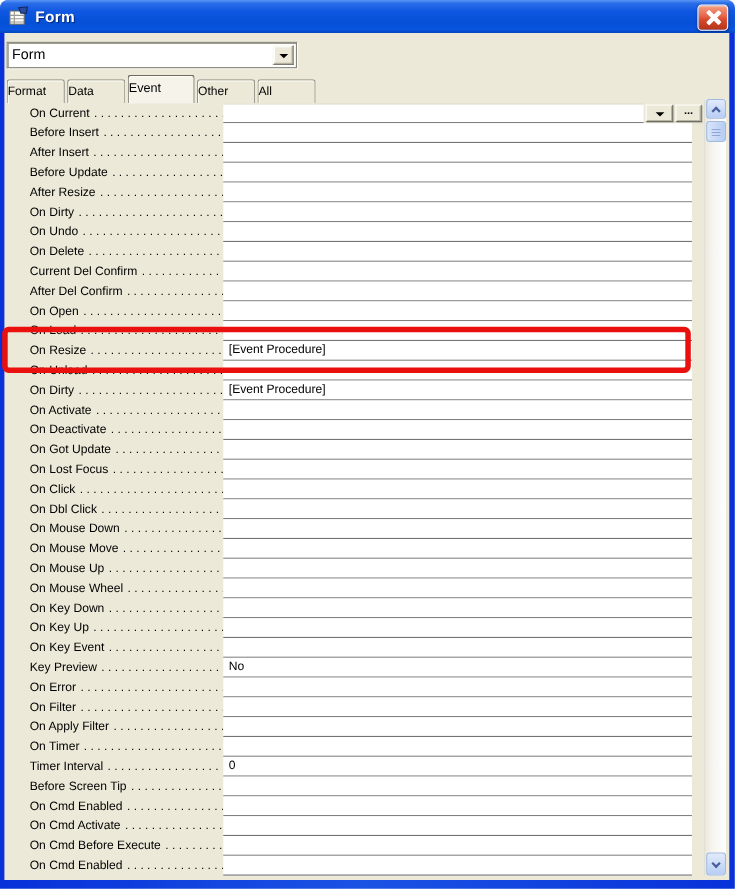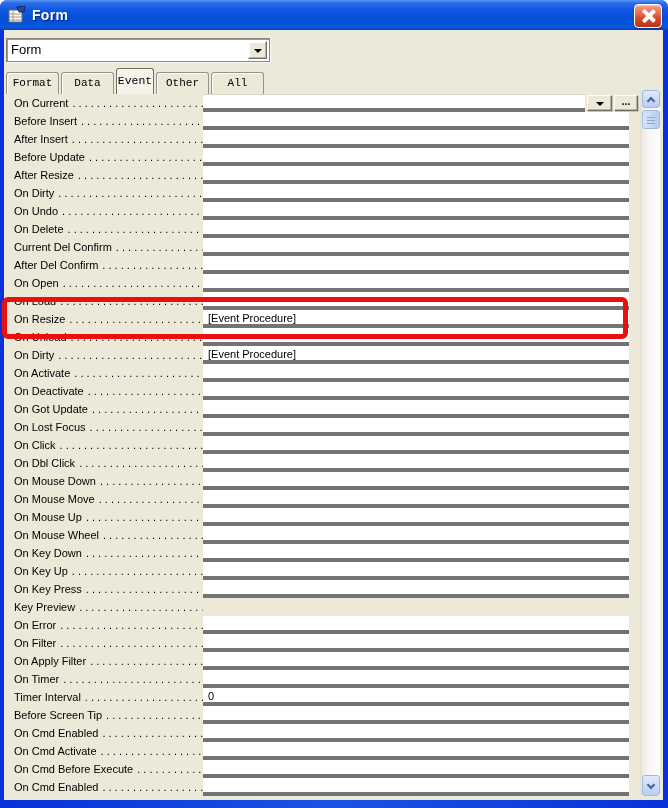--- a/index.html
+++ b/index.html
@@ -61,44 +61,44 @@
     cursor:pointer;
   }
   .arrow-down{
     position:absolute; left:4.5px; top:7px; width:0; height:0;
     border-left:4px solid transparent; border-right:4px solid transparent;
     border-top:4px solid #000;
   }
   
   .tabs{ position:absolute; left:2px; top:38px; height:26px; display:flex; align-items:flex-end; }
   .tab{
-    height:22px; line-height:21px; width:53px; text-align:center;
+    height:22px; line-height:21px; width:53px; 
     font-size:11px; color:#000; background:#ece9d8;
     border:1px solid #96948a; border-bottom:none; border-radius:3px 3px 0 0;
     box-shadow:inset 1px 1px 0 #fdfdf8;
-    margin-right:2px; cursor:pointer; position:relative; z-index:1;font-family:Liberation Mono, monospace;
+    margin-right:2px; cursor:pointer; position:relative; z-index:1;
   }
   .tab.active{
-    height:26px; line-height:24px; width:38px;
+    height:26px; line-height:24px; width:61px;
     background:#f6f4ea; font-size:11.5px;
     border-color:#6e6c60; z-index:3;
   }
   
   .rows{ position:absolute; left:0; top:64px; width:629px; }
   .prow{ position:relative; height:18px; }
   .plabel{
     position:absolute; left:0; top:0; width:199px; height:18px;
-    display:flex; align-items:center; padding-left:10px;
+    display:flex; align-items:center; padding-left:23px;
     font-size:11px; color:#000; cursor:default; overflow:hidden;
   }
   .plabel .ltext{ white-space:nowrap; }
   .plabel .dots{ flex:1; overflow:hidden; white-space:nowrap; margin-left:4px; }
   .pvalue{
     position:absolute; left:199px; top:0; width:426px; height:18px;
-    background:#fff; border-bottom:4px solid #737373;
+    background:#fff; border-bottom:1px solid #737373;
     font-size:11px; line-height:17px; padding-left:5px; white-space:nowrap;
     cursor:text;
   }
   .prow:first-child .pvalue{ border-top:1px solid #d9d5c4; width:382px; }
   .mini-btn{
     position:absolute; top:1px; height:16px; background:#ece9d8;
     border:1px solid; border-color:#fdfcf8 #6f6d61 #6f6d61 #fdfcf8;
     box-shadow:inset -1px -1px 0 #b9b5a4, 1px 1px 0 rgba(0,0,0,.15);
     cursor:pointer; text-align:center;
   }
@@ -365,30 +365,31 @@
         </div>
         <div class="prow">
           <div class="plabel">
             <span class="ltext">On Key Up</span>
             <span class="dots">. . . . . . . . . . . . . . . . . . . . . . . . . . . . . . . . . . . . . . . .</span>
           </div>
           <div class="pvalue"></div>
         </div>
         <div class="prow">
           <div class="plabel">
-            <span class="ltext">On Key Press</span>
+            <span class="ltext">On Key Event</span>
             <span class="dots">. . . . . . . . . . . . . . . . . . . . . . . . . . . . . . . . . . . . . . . .</span>
           </div>
           <div class="pvalue"></div>
         </div>
         <div class="prow">
           <div class="plabel">
             <span class="ltext">Key Preview</span>
             <span class="dots">. . . . . . . . . . . . . . . . . . . . . . . . . . . . . . . . . . . . . . . .</span>
           </div>
+          <div class="pvalue">No</div>
         </div>
         <div class="prow">
           <div class="plabel">
             <span class="ltext">On Error</span>
             <span class="dots">. . . . . . . . . . . . . . . . . . . . . . . . . . . . . . . . . . . . . . . .</span>
           </div>
           <div class="pvalue"></div>
         </div>
         <div class="prow">
           <div class="plabel">

